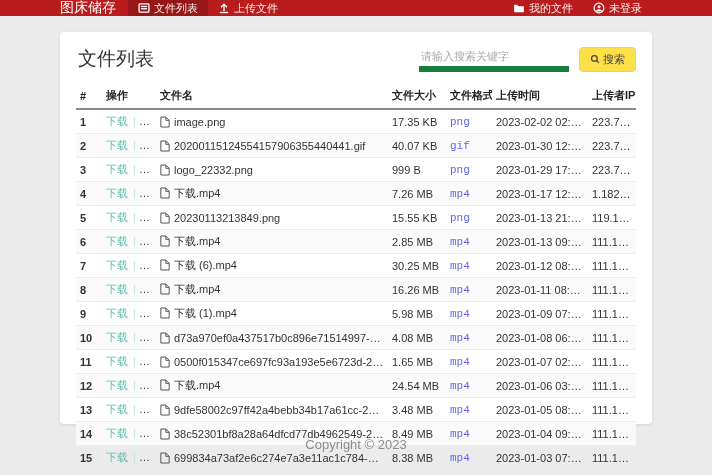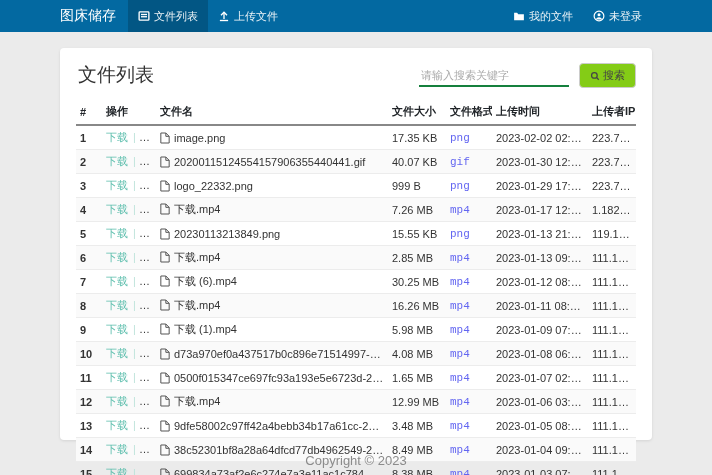--- a/index.html
+++ b/index.html
@@ -5,21 +5,21 @@
   * { box-sizing: border-box; }
   html, body { margin: 0; padding: 0; }
   body {
     width: 712px; height: 475px;
     background: #ebebeb;
     font-family: "Liberation Sans", "DejaVu Sans", sans-serif;
     color: #333;
     overflow: hidden;
   }
   
-  .navbar { height: 32px; background: #0369a1; }
+  .navbar { height: 16px; background: #b91c1c; }
   .navbar-inner {
     width: 592px; margin: 0 auto; height: 100%;
     display: flex; align-items: stretch;
   }
   .brand {
     color: #fff; font-size: 14px; display: flex; align-items: center;
     margin-right: 12px; cursor: pointer;
   }
   .nav-item {
     display: flex; align-items: center; gap: 4px;
@@ -34,28 +34,28 @@
   .card {
     width: 592px; height: 392px; margin: 16px auto 0;
     background: #fff; border-radius: 4px;
     box-shadow: 0 1px 3px rgba(0,0,0,.10);
     padding: 12px 16px 10px;
   }
   .card-head { display: flex; align-items: flex-end; justify-content: space-between; }
   .page-title { font-size: 19px; font-weight: 400; color: #333; margin: 2px 0 0 2px; }
   .search-box { display: flex; align-items: center; gap: 10px; }
   .search-input {
-    width: 150px; border: none; border-bottom: 2px solid #15803d;
+    width: 150px; border: none; border-bottom: 6px solid #15803d;
     font-size: 11px; padding: 4px 2px; outline: none; color: #333;
     font-family: inherit; background: transparent;
   }
   .search-input::placeholder { color: #aaa; }
   .search-btn {
     display: inline-flex; align-items: center; gap: 3px;
-    font-size: 11px; color: #444; background: #84cc16;
+    font-size: 11px; color: #444; background: #fde047;
     border: 1px solid #ccc; border-radius: 4px;
     padding: 4px 10px; cursor: pointer; font-family: inherit;
   }
   .search-btn svg { width: 10px; height: 10px; display: block; }
   
   table { width: 100%; border-collapse: collapse; margin-top: 11px; font-size: 11px; table-layout: fixed; }
   th {
     text-align: left; font-weight: 700; color: #212529;
     padding: 5px 4px; border-bottom: 2px solid #888;
     white-space: nowrap; overflow: hidden;
@@ -409,21 +409,21 @@
         <a class="action-link">下载</a><span class="action-sep"> | </span><a class="action-link">查看</a>
       </td>
       <td>
         <span class="file-icon">
           <svg viewBox="0 0 12 14" fill="none" stroke="#555" stroke-width="1.2">
             <path d="M1 1h6l4 4v8H1z"></path>
             <path d="M7 1v4h4"></path>
           </svg>
         </span><span>下载.mp4</span>
       </td>
-      <td>12.99 MB</td>
+      <td>24.54 MB</td>
       <td>
         <a class="format-link">mp4</a>
       </td>
       <td>2023-01-06 03:17:17</td>
       <td>111.127.16.*</td>
     </tr>
 
     <tr>
       <td class="idx-cell">13</td>
       <td>

